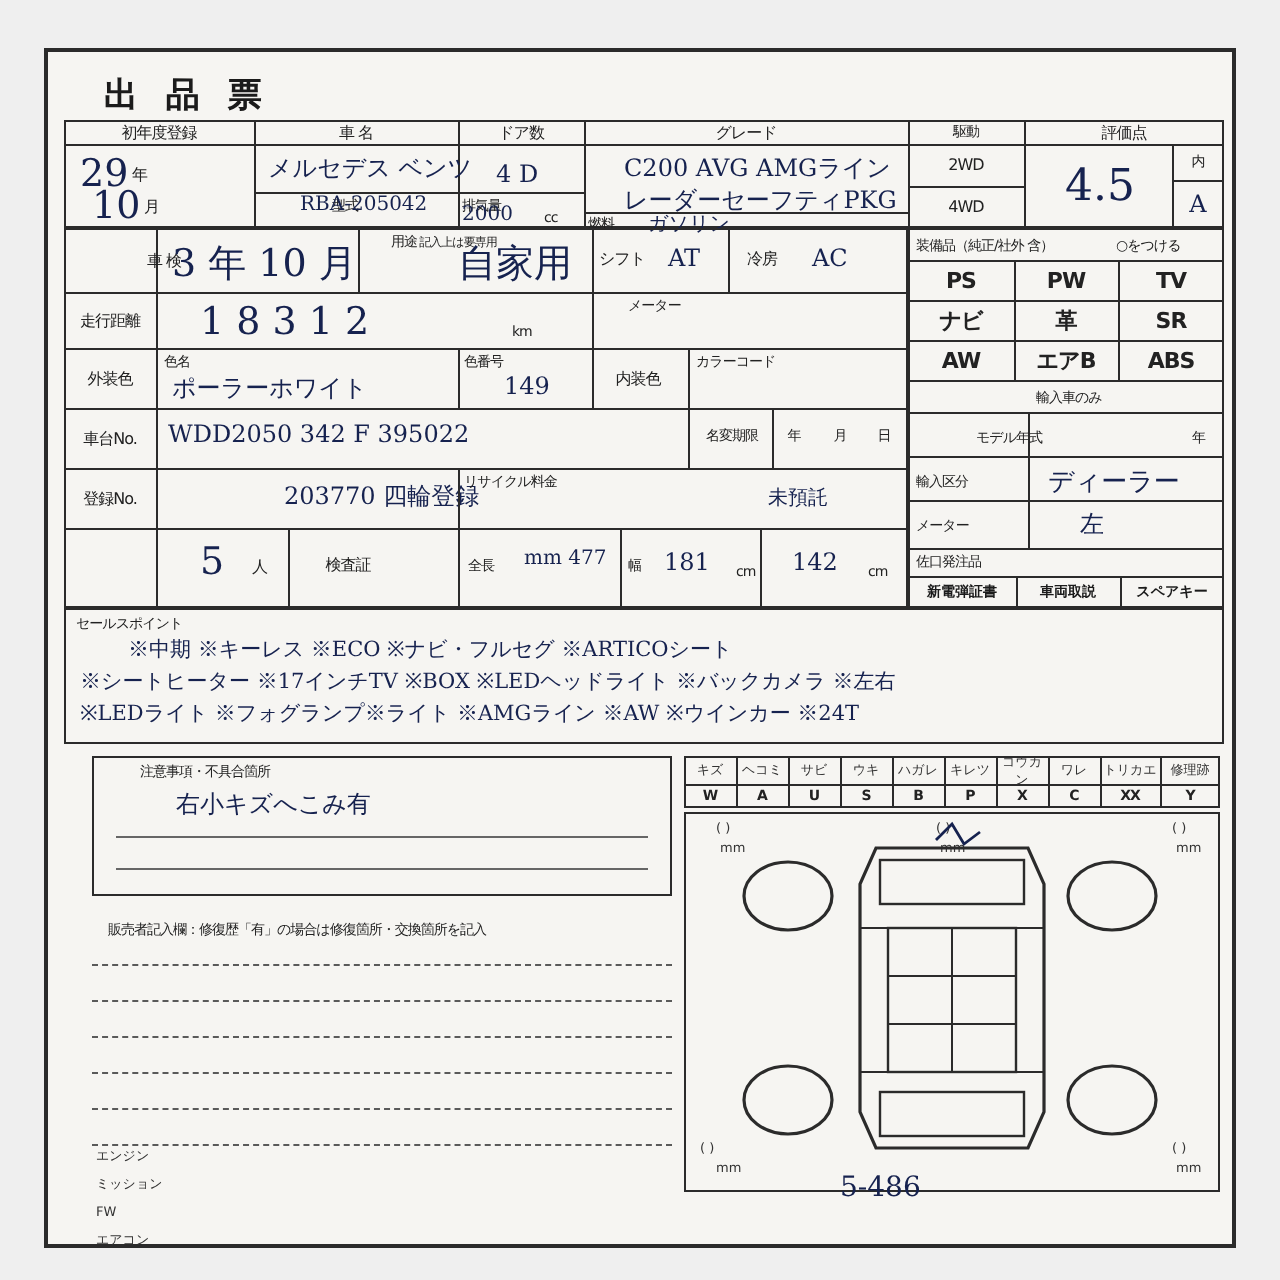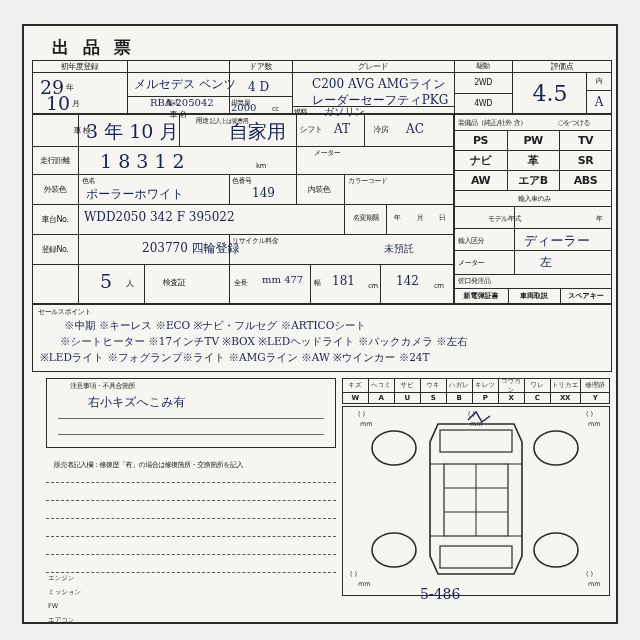--- a/index.html
+++ b/index.html
@@ -46,21 +46,21 @@
 
   <div class="vline" style="left:103px;top:34px;height:54px;"></div>
   <div class="vline" style="left:205px;top:34px;height:54px;"></div>
   <div class="vline" style="left:268px;top:34px;height:54px;"></div>
   <div class="vline" style="left:430px;top:34px;height:54px;"></div>
   <div class="vline" style="left:488px;top:34px;height:54px;"></div>
 
   <div class="hline" style="left:8px;top:46px;width:580px;"></div>
 
   <div class="b ctr lbl" style="left:8px;top:34px;width:95px;height:12px;">初年度登録</div>
-  <div class="b ctr lbl" style="left:103px;top:34px;width:102px;height:12px;margin-top:48px;">車 名</div>
+  <div class="b ctr lbl" style="left:103px;top:34px;width:102px;height:12px;">車 名</div>
   <div class="b ctr lbl" style="left:205px;top:34px;width:63px;height:12px;">ドア数</div>
   <div class="b ctr lbl" style="left:268px;top:34px;width:162px;height:12px;">グレード</div>
   <div class="b ctr lbl-sm" style="left:430px;top:34px;width:58px;height:12px;">駆動</div>
   <div class="b ctr lbl" style="left:488px;top:34px;width:100px;height:12px;">評価点</div>
 
   <div class="b lft hw hw-l" style="left:16px;top:50px;">29</div>
   <div class="b lft lbl" style="left:42px;top:56px;">年</div>
   <div class="b lft hw hw-l" style="left:22px;top:66px;">10</div>
   <div class="b lft lbl" style="left:48px;top:72px;">月</div>
   <div class="b" style="left:14px;top:48px;width:86px;height:38px;border-top:1px solid #888;transform:rotate(-20deg);border-top-style:solid;opacity:.0;"></div>
@@ -204,21 +204,21 @@
   <div class="hline" style="left:430px;top:262px;width:158px;"></div>
   <div class="vline" style="left:484px;top:262px;height:16px;"></div>
   <div class="vline" style="left:536px;top:262px;height:16px;"></div>
   <div class="b ctr" style="left:430px;top:262px;width:54px;height:16px;font-size:7px;font-weight:bold;">新電弾証書</div>
   <div class="b ctr" style="left:484px;top:262px;width:52px;height:16px;font-size:7px;font-weight:bold;">車両取説</div>
   <div class="b ctr" style="left:536px;top:262px;width:52px;height:16px;font-size:7px;font-weight:bold;">スペアキー</div>
 
   <div class="bx" style="left:8px;top:278px;width:580px;height:68px;"></div>
   <div class="b lft lbl-sm" style="left:14px;top:281px;">セールスポイント</div>
   <div class="b lft sl" style="left:40px;top:294px;width:546px;">※中期 ※キーレス ※ECO ※ナビ・フルセグ ※ARTICOシート</div>
-  <div class="b lft sl" style="left:16px;top:310px;width:570px;margin-left:20px;">※シートヒーター ※17インチTV ※BOX ※LEDヘッドライト ※バックカメラ ※左右</div>
+  <div class="b lft sl" style="left:16px;top:310px;width:570px;">※シートヒーター ※17インチTV ※BOX ※LEDヘッドライト ※バックカメラ ※左右</div>
   <div class="b lft sl" style="left:16px;top:326px;width:570px;">※LEDライト ※フォグランプ※ライト ※AMGライン ※AW ※ウインカー ※24T</div>
 
   <div class="bx" style="left:22px;top:352px;width:290px;height:70px;"></div>
   <div class="b lft lbl-sm" style="left:46px;top:355px;">注意事項・不具合箇所</div>
   <div class="b lft hw hw-m" style="left:64px;top:368px;">右小キズへこみ有</div>
   <div class="hline" style="left:34px;top:392px;width:266px;background:#666;"></div>
   <div class="hline" style="left:34px;top:408px;width:266px;background:#666;"></div>
 
   <div class="b lft lbl-sm" style="left:30px;top:434px;">販売者記入欄：修復歴「有」の場合は修復箇所・交換箇所を記入</div>
 

